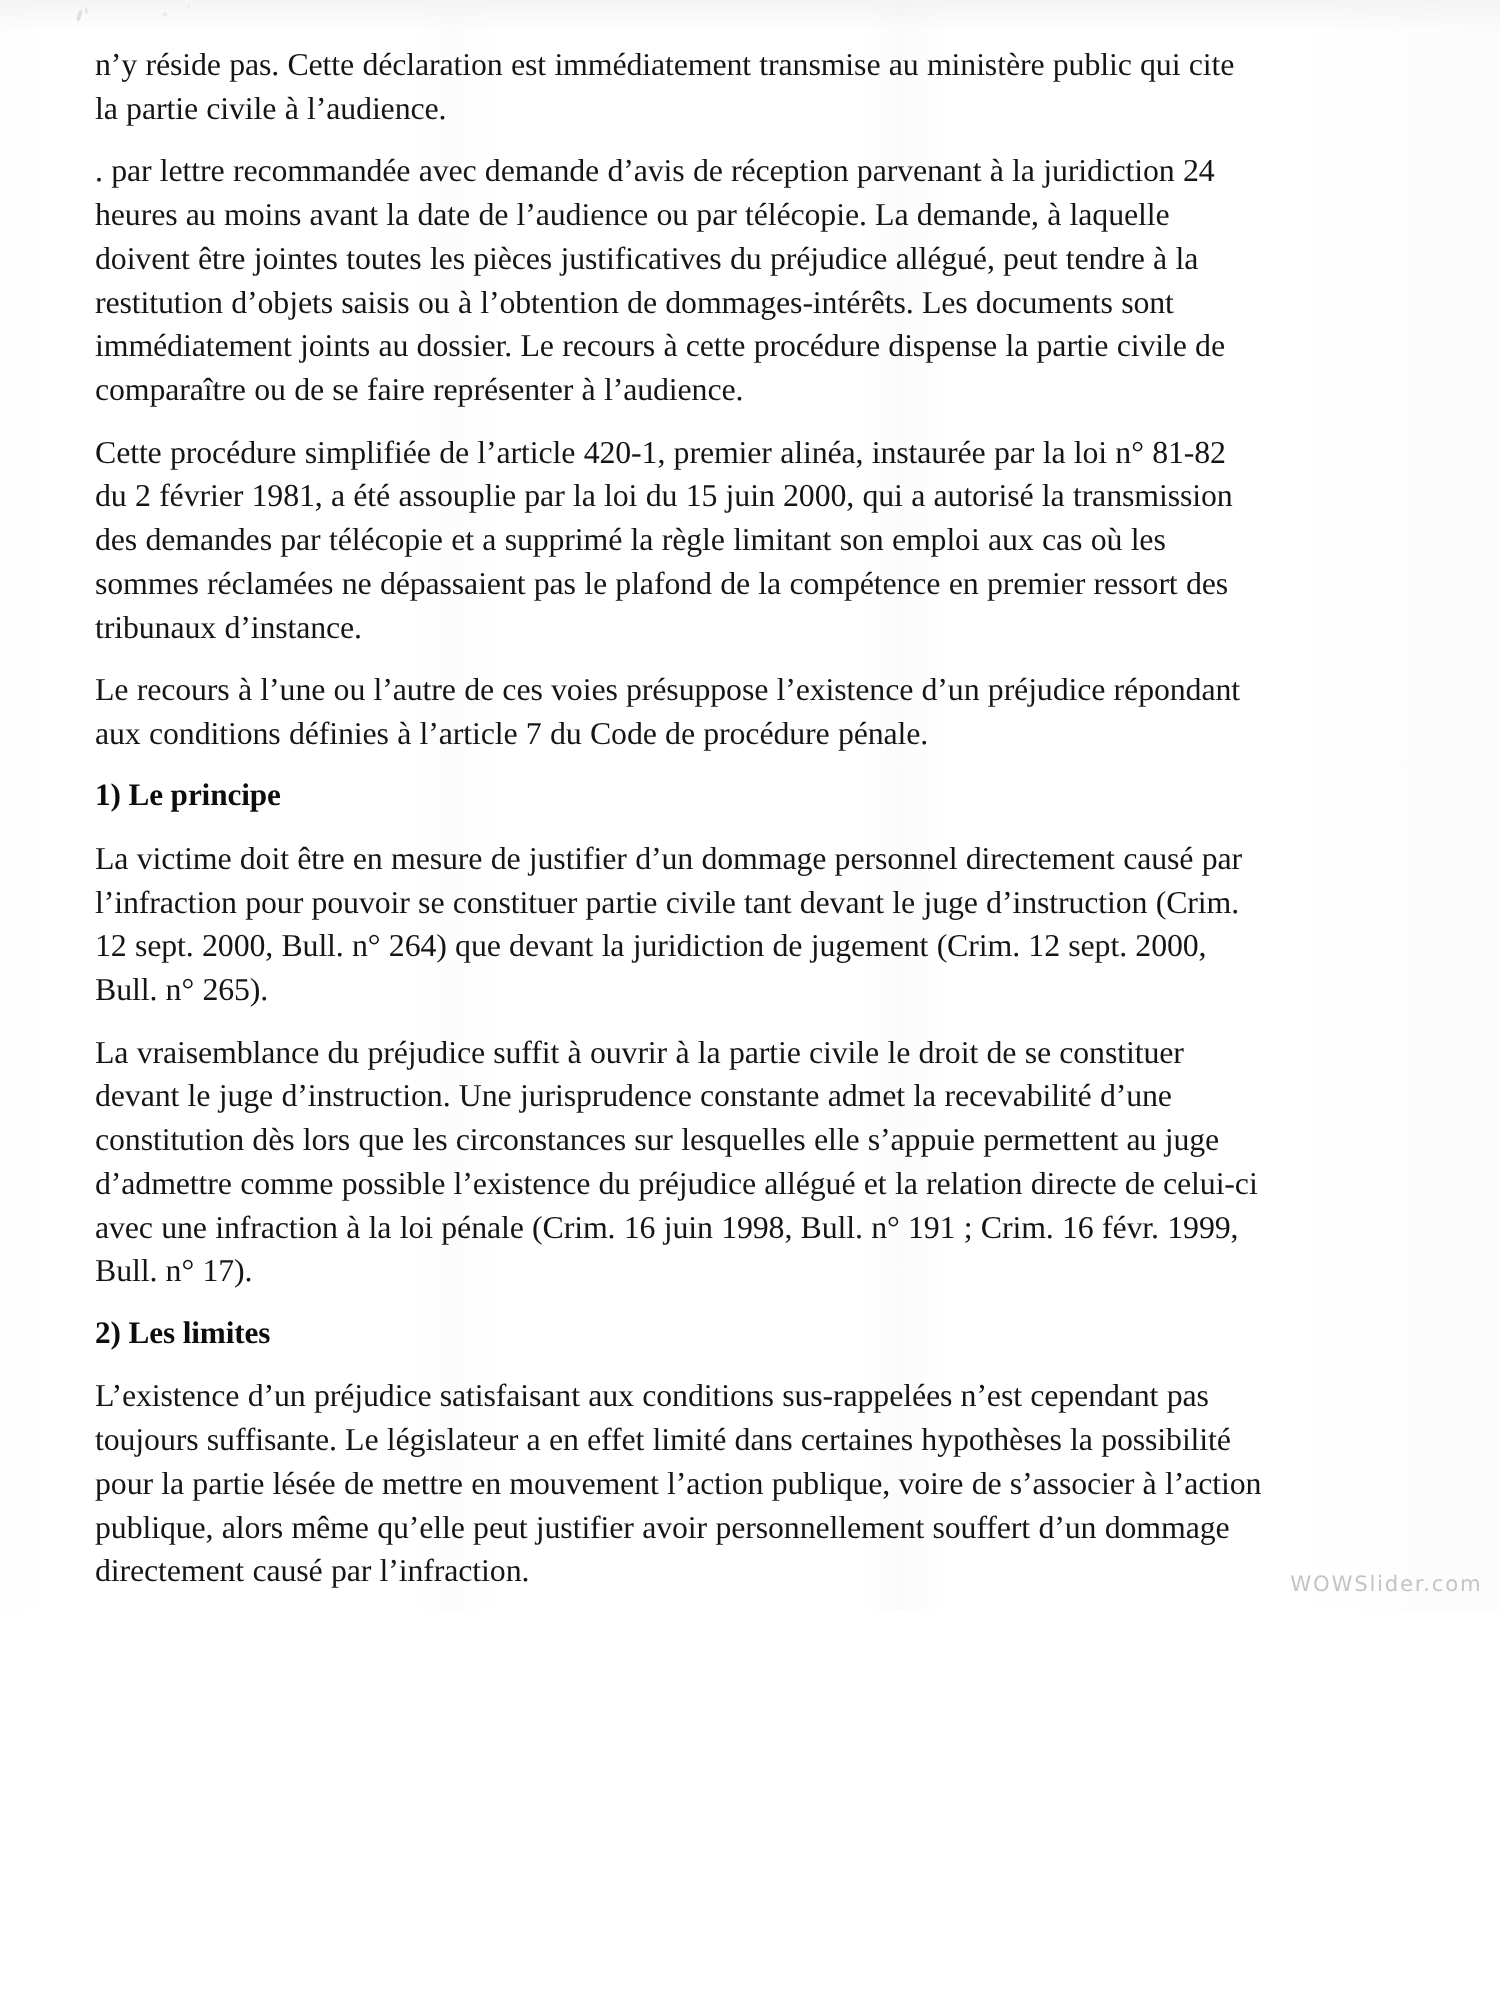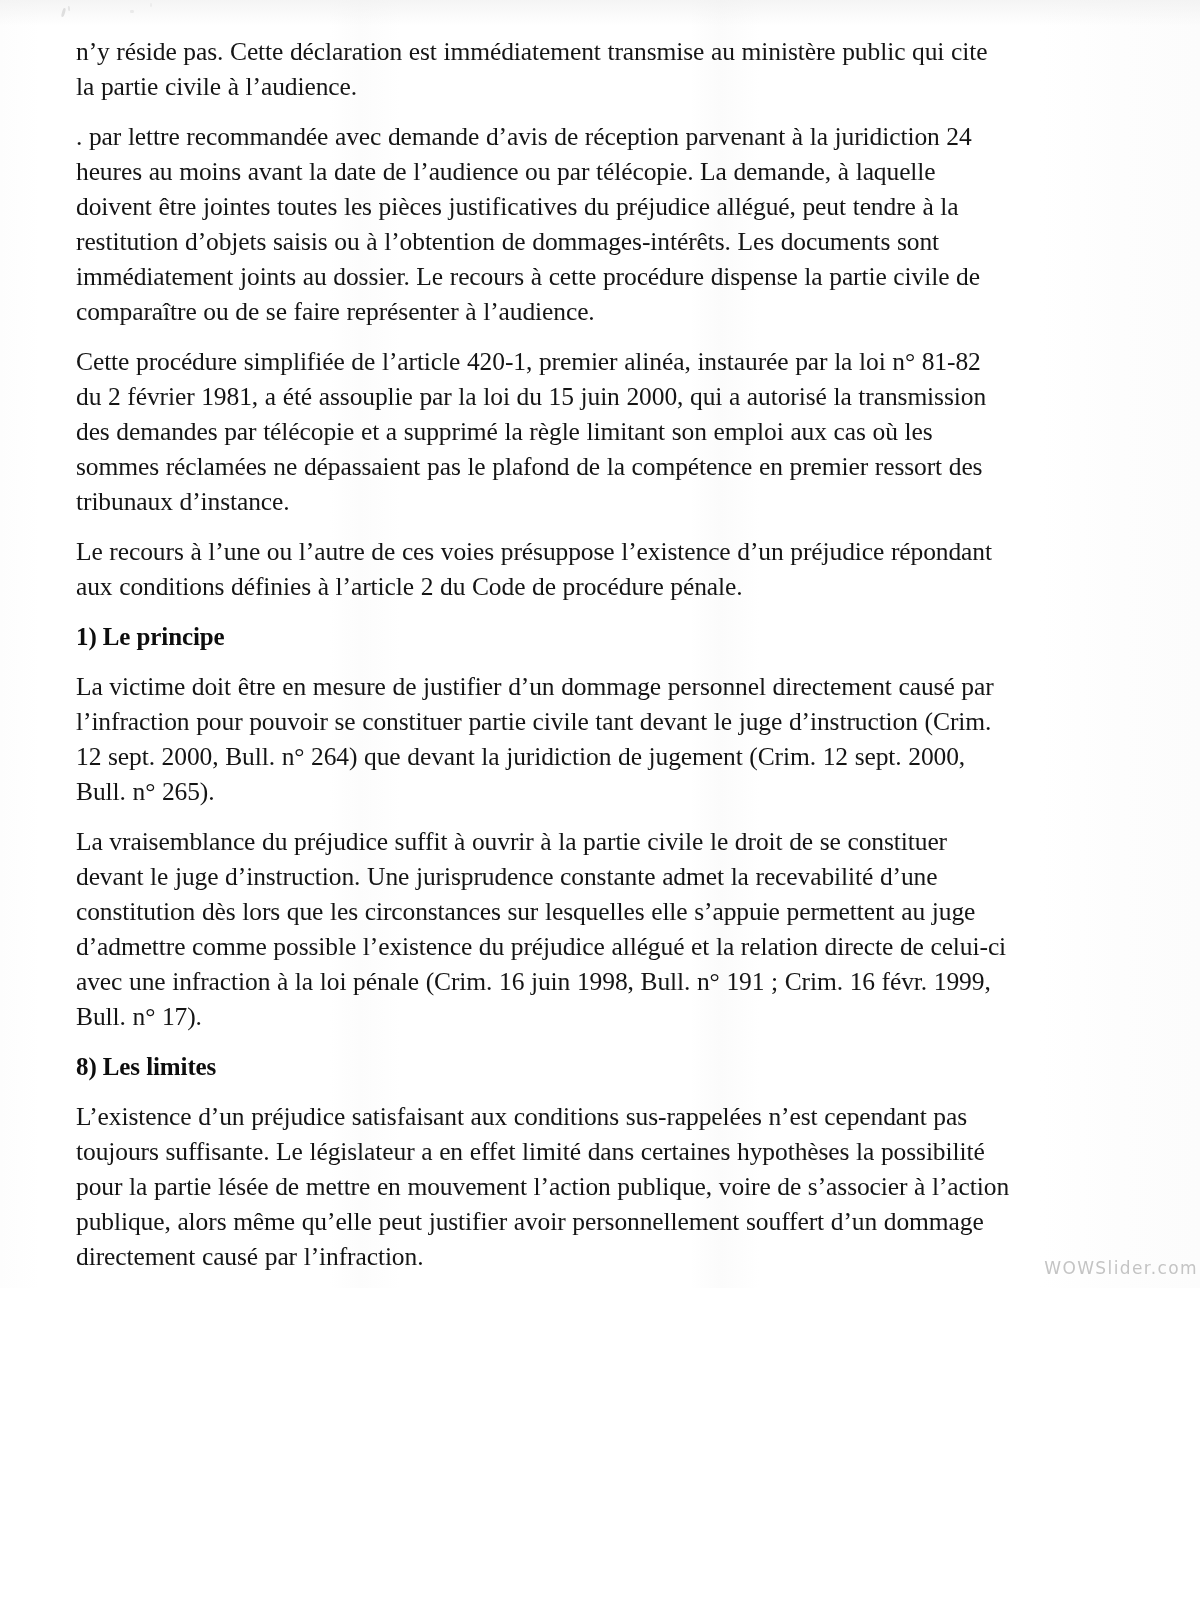--- a/index.html
+++ b/index.html
@@ -80,21 +80,21 @@
     font-weight: bold;
     letter-spacing: -0.1px;
     color: #0d0d0d;
   }
 
   h2.heading { margin-top: 14px; }
   h3.heading { margin-top: 14px; }
 
   #watermark {
     position: absolute;
-    right: 2px;
+    right: 14px;
     bottom: 10px;
     font-family: "DejaVu Sans", "Liberation Sans", sans-serif;
     font-size: 17px;
     letter-spacing: 1.4px;
     color: #c4c4c4;
     white-space: nowrap;
     user-select: none;
   }
 </style>
 </head>
@@ -110,32 +110,32 @@
 
   <div id="text-column">
 
     <p class="para">n’y réside pas. Cette déclaration est immédiatement transmise au ministère public qui cite la partie civile à l’audience.</p>
 
     <p class="para">. par lettre recommandée avec demande d’avis de réception parvenant à la juridiction 24 heures au moins avant la date de l’audience ou par télécopie. La demande, à laquelle doivent être jointes toutes les pièces justificatives du préjudice allégué, peut tendre à la restitution d’objets saisis ou à l’obtention de dommages-intérêts. Les documents sont immédiatement joints au dossier. Le recours à cette procédure dispense la partie civile de comparaître ou de se faire représenter à l’audience.</p>
 
     <p class="para">Cette procédure simplifiée de l’article 420-1, premier alinéa, instaurée par la loi n° 81-82 du 2 février 1981, a été assouplie par la loi du 15 juin 2000, qui a autorisé la transmission des demandes par télécopie et a supprimé la règle limitant son emploi aux cas où les sommes réclamées ne dépassaient pas le plafond de la compétence en premier ressort des tribunaux d’instance.</p>
 
 
-    <p class="para">Le recours à l’une ou l’autre de ces voies présuppose l’existence d’un préjudice répondant aux conditions définies à l’article 2 du Code de procédure pénale.</p>
+    <p class="para">Le recours à l’une ou l’autre de ces voies présuppose l’existence d’un préjudice répondant aux conditions définies à l’article 7 du Code de procédure pénale.</p>
 
 
     <h3 class="heading">1) Le principe</h3>
 
     <p class="para">La victime doit être en mesure de justifier d’un dommage personnel directement causé par l’infraction pour pouvoir se constituer partie civile tant devant le juge d’instruction (Crim. 12 sept. 2000, Bull. n° 264) que devant la juridiction de jugement (Crim. 12 sept. 2000, Bull. n° 265).</p>
 
 
     <p class="para">La vraisemblance du préjudice suffit à ouvrir à la partie civile le droit de se constituer devant le juge d’instruction. Une jurisprudence constante admet la recevabilité d’une constitution dès lors que les circonstances sur lesquelles elle s’appuie permettent au juge d’admettre comme possible l’existence du préjudice allégué et la relation directe de celui-ci avec une infraction à la loi pénale (Crim. 16 juin 1998, Bull. n° 191 ; Crim. 16 févr. 1999, Bull. n° 17).</p>
 
 
-    <h3 class="heading">8) Les limites</h3>
+    <h3 class="heading">2) Les limites</h3>
 
     <p class="para">L’existence d’un préjudice satisfaisant aux conditions sus-rappelées n’est cependant pas toujours suffisante. Le législateur a en effet limité dans certaines hypothèses la possibilité pour la partie lésée de mettre en mouvement l’action publique, voire de s’associer à l’action publique, alors même qu’elle peut justifier avoir personnellement souffert d’un dommage directement causé par l’infraction.</p>
 
     <p class="para">En premier lieu, des limites peuvent être apportées au droit de la victime de se constituer partie civile par voie d’action. C’est le cas de l’article 179 du Code de justice militaire, qui, n’ayant pas été modifié par la loi n° 99-929 du 10 novembre 1999 portant réforme du dit Code, interdit à la</p>
 
   </div>
 
   <div id="watermark">WOWSlider.com</div>
 
 </div>

